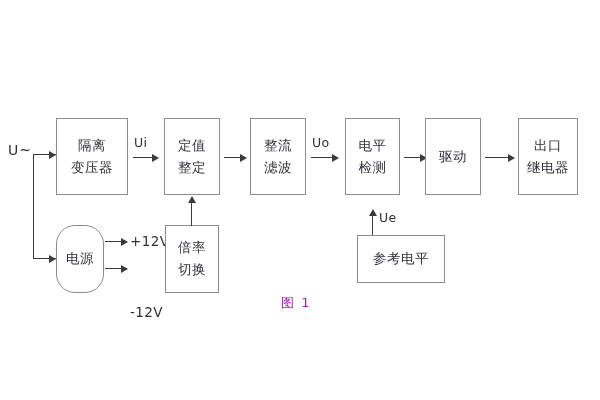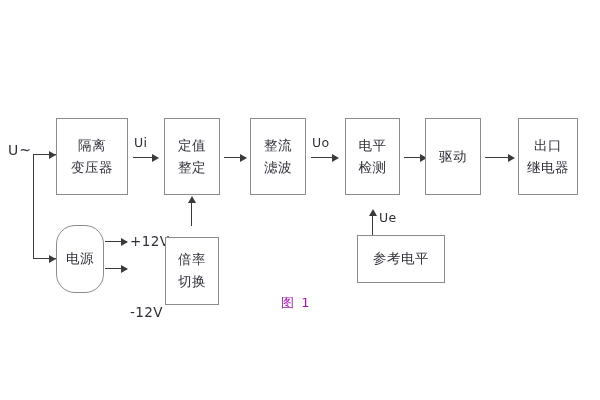--- a/index.html
+++ b/index.html
@@ -140,21 +140,21 @@
   </div>
 
   <div class="wire h" style="left:105px; top:241px; width:22px;"></div>
   <div class="arrowhead right" style="left:121px; top:237.5px;"></div>
   <div class="rail-label" style="left:130px; top:233px;">+12V</div>
 
   <div class="wire h" style="left:105px; top:268px; width:22px;"></div>
   <div class="arrowhead right" style="left:121px; top:264.5px;"></div>
   <div class="rail-label" style="left:130px; top:260px;margin-top:44px;">-12V</div>
 
-  <div class="block" style="left:165px; top:225px; width:54px; height:68px;margin-top:12px;">
+  <div class="block" style="left:165px; top:225px; width:54px; height:68px;">
     <span class="ln">倍率</span>
     <span class="ln">切换</span>
   </div>
 
   <div class="wire v" style="left:191px; top:202px; height:24px;"></div>
   <div class="arrowhead up" style="left:187.5px; top:196px;"></div>
 
   <div class="block" style="left:329px; top:235px; width:88px; height:48px;margin-left:28px;">
     <span class="ln">参考电平</span>
   </div>

